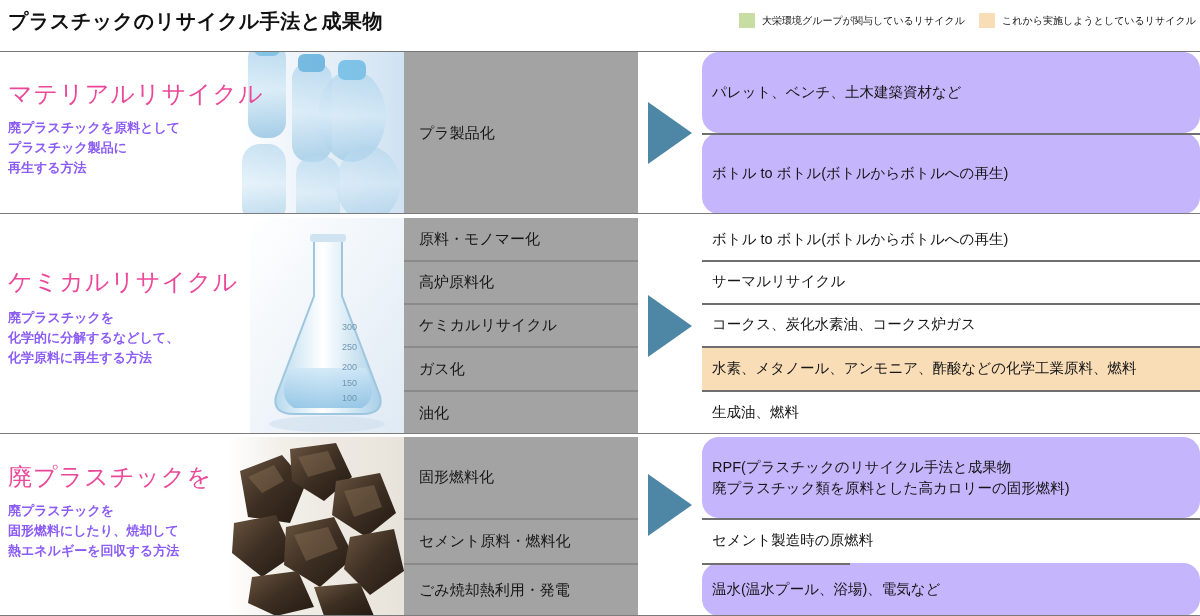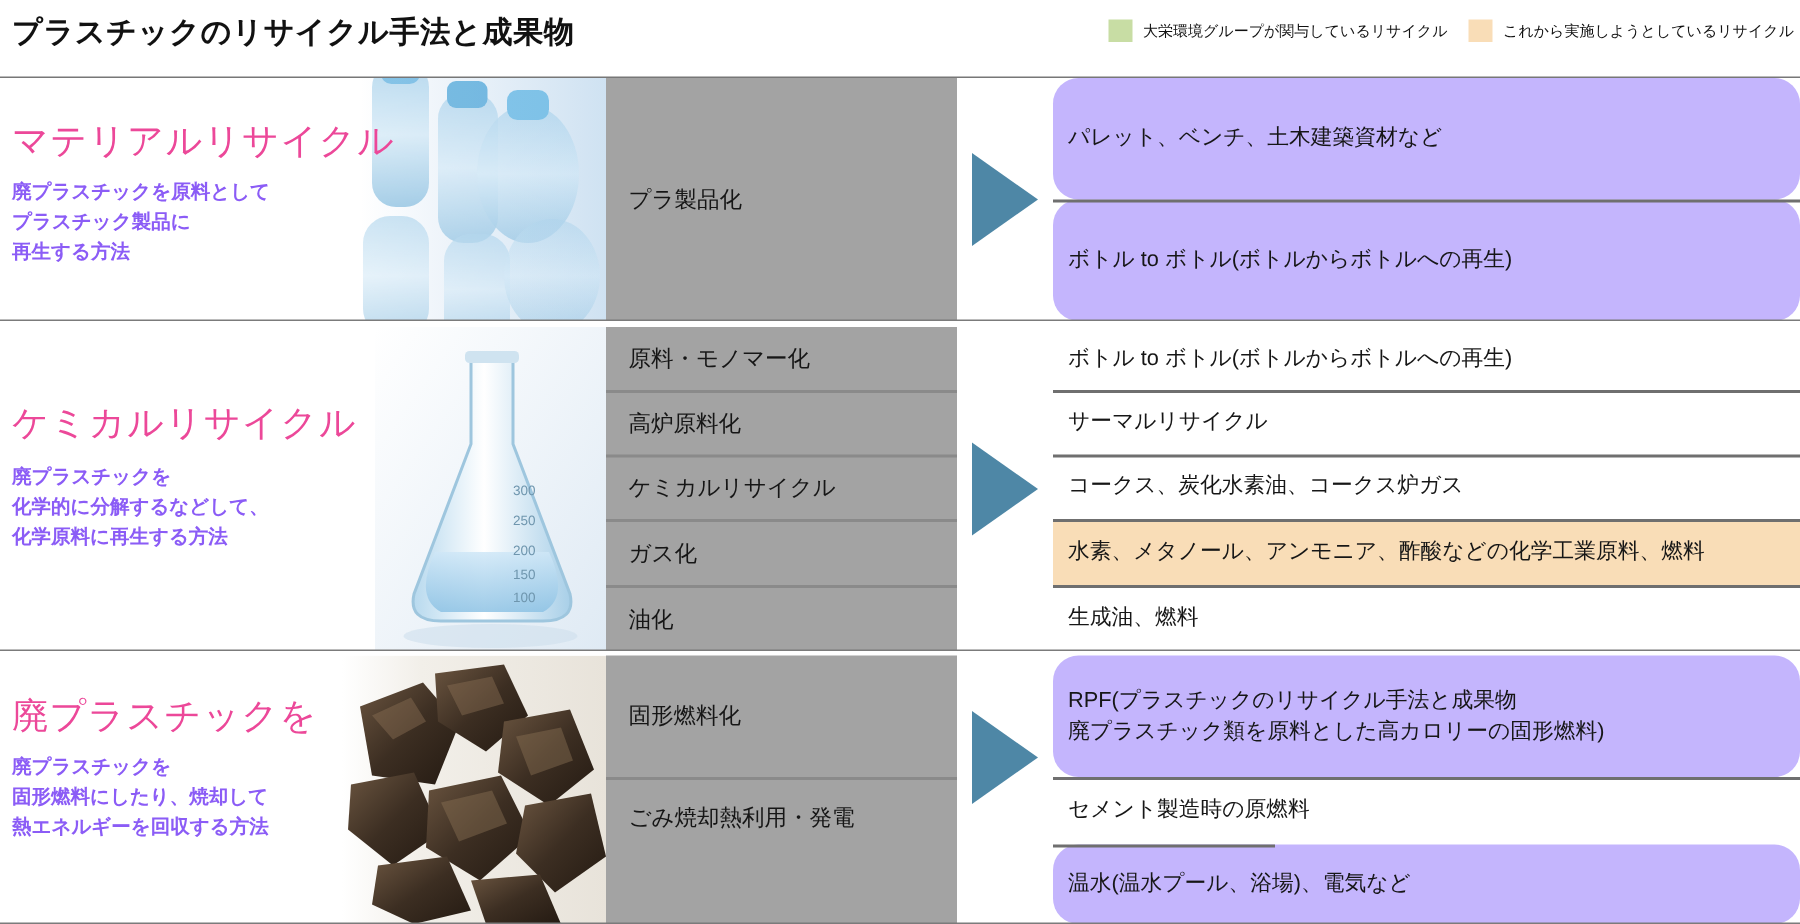--- a/index.html
+++ b/index.html
@@ -240,20 +240,21 @@
         </svg>
       </div>
       <div class="cat-name" style="top:24px;">廃プラスチックを</div>
       <div class="cat-desc" style="top:64px;">廃プラスチックを
 固形燃料にしたり、焼却して
 熱エネルギーを回収する方法</div>
     </div>
 
     <div class="midcol">
       <div class="mid-cell" style="height:81px;">固形燃料化</div>
+      <div class="mid-cell" style="height:45px;">セメント原料・燃料化</div>
       <div class="mid-cell" style="height:53px;">ごみ焼却熱利用・発電</div>
     </div>
 
     <div class="arrow" style="top:37px;"></div>
 
     <div class="rightcol">
       <div class="out-cell bg-green" style="height:81px;">RPF(プラスチックのリサイクル手法と成果物
 廃プラスチック類を原料とした高カロリーの固形燃料)</div>
       <div class="out-cell bg-white sep sep-full" style="height:45px;">セメント製造時の原燃料</div>
       <div class="out-cell bg-green sep sep-short" style="height:53px;">温水(温水プール、浴場)、電気など</div>

